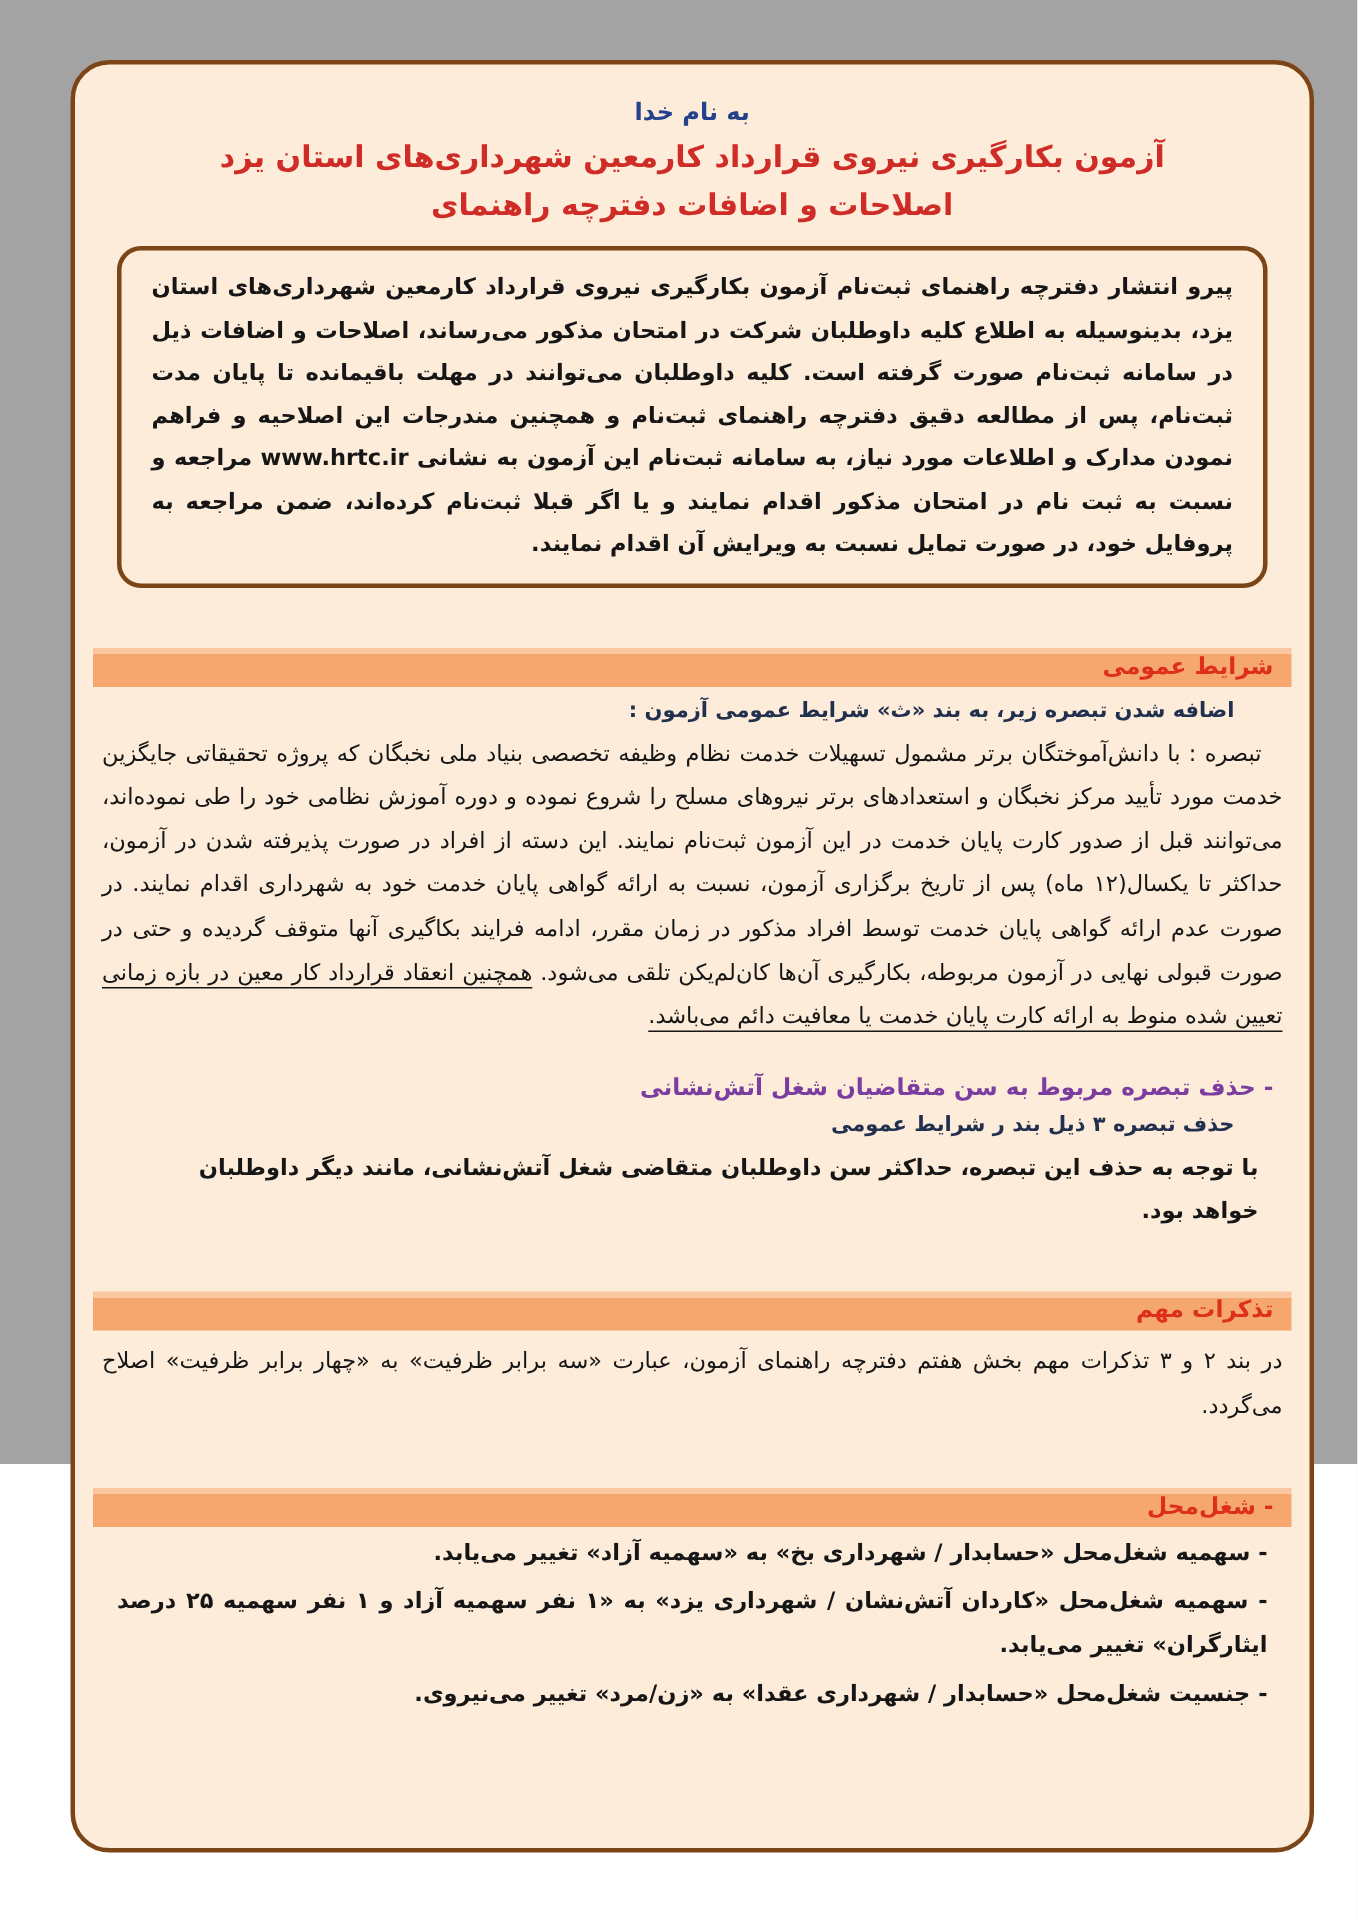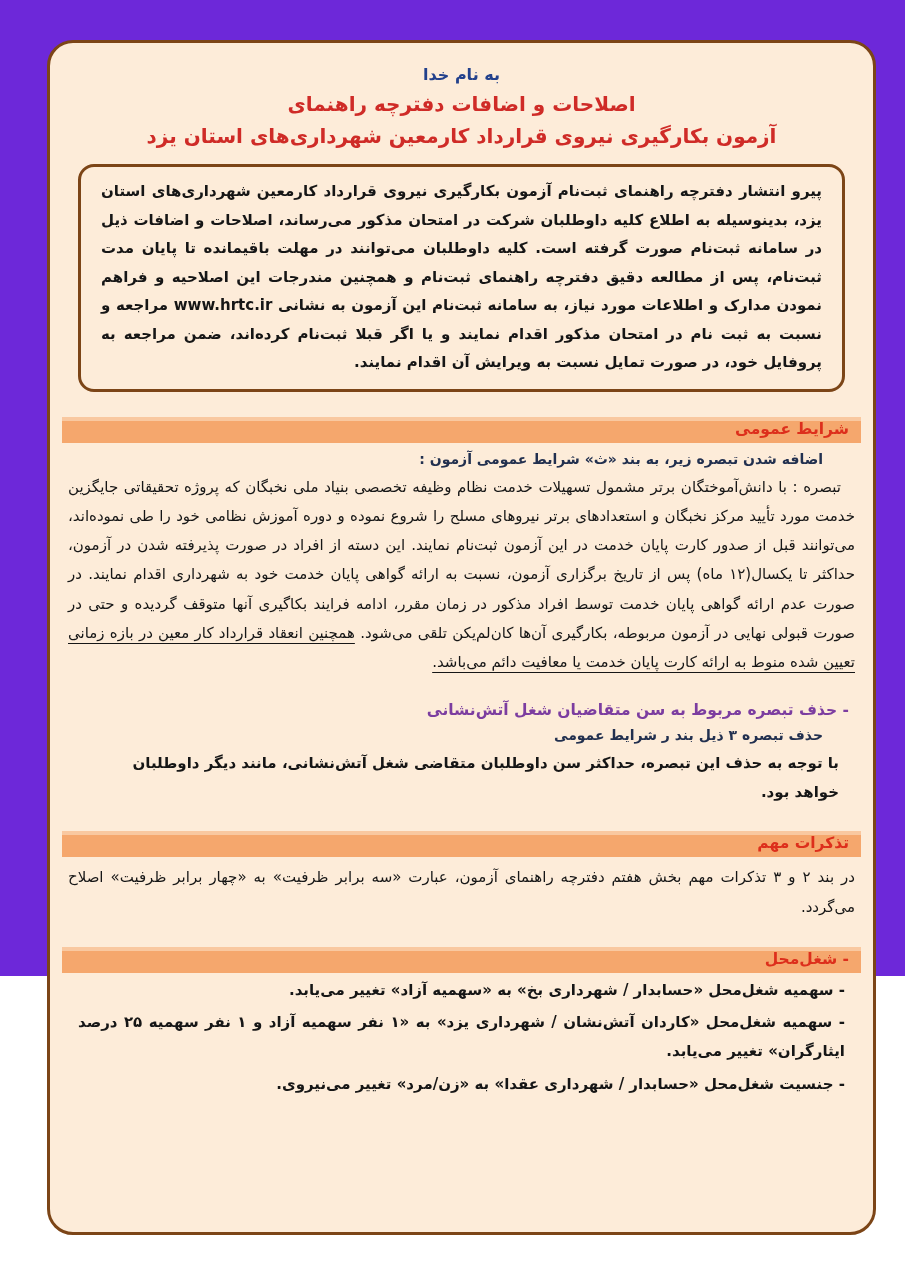--- a/index.html
+++ b/index.html
@@ -7,21 +7,21 @@
     padding: 0;
     background: #ffffff;
     width: 905px;
     height: 1280px;
     font-family: "DejaVu Sans", sans-serif;
   }
   .page {
     position: relative;
     width: 905px;
     height: 976px;
-    background: #6d28d9;
+    background: #a3a3a3;
   }
   .card {
     position: absolute;
     left: 47px;
     top: 40px;
     width: 829px;
     height: 1195px;
     box-sizing: border-box;
     background: #fdecd9;
     border: 3px solid #7c4517;
@@ -50,21 +50,21 @@
     border-radius: 16px;
     padding: 6px 16px 8px;
     font-size: 15px;
     font-weight: bold;
     color: #161616;
     text-align: justify;
     line-height: 1.9;
   }
   .notice-box p { margin: 4px; }
   .section-bar {
-    margin: 25px 2px 0;
+    margin: 40px 2px 0;
     background: linear-gradient(#f9c8a0 0%, #f9c8a0 16%, #f5a76d 16%);
     padding: 3px 12px 5px;
     color: #dd2f1c;
     font-weight: bold;
     font-size: 15.5px;
   }
   .subheading {
     margin: 12px 14px 0;
     color: #7c3da0;
     font-weight: bold;
@@ -107,22 +107,22 @@
   }
   .url { color: #161616; }
 </style>
 </head>
 <body>
 
 <div class="page">
   <div class="card">
 
     <div class="bismillah">به نام خدا</div>
+    <div class="title">آزمون بکارگیری نیروی قرارداد کارمعین شهرداری‌های استان یزد</div>
     <div class="title">اصلاحات و اضافات دفترچه راهنمای</div>
-    <div class="title">آزمون بکارگیری نیروی قرارداد کارمعین شهرداری‌های استان یزد</div>
 
     <div class="notice-box">
       <p><span>پیرو انتشار دفترچه راهنمای ثبت‌نام آزمون بکارگیری نیروی قرارداد کارمعین شهرداری‌های استان یزد، بدینوسیله به اطلاع کلیه داوطلبان شرکت در امتحان مذکور می‌رساند، اصلاحات و اضافات ذیل در سامانه ثبت‌نام صورت گرفته است. کلیه داوطلبان می‌توانند در مهلت باقیمانده تا پایان مدت ثبت‌نام، پس از مطالعه دقیق دفترچه راهنمای ثبت‌نام و همچنین مندرجات این اصلاحیه و فراهم نمودن مدارک و اطلاعات مورد نیاز، به سامانه ثبت‌نام این آزمون به نشانی </span><span class="url">www.hrtc.ir</span><span> مراجعه و نسبت به ثبت نام در امتحان مذکور اقدام نمایند و یا اگر قبلا ثبت‌نام کرده‌اند، ضمن مراجعه به پروفایل خود، در صورت تمایل نسبت به ویرایش آن اقدام نمایند.</span></p>
     </div>
 
     <div class="section-bar">
       <span>شرایط عمومی</span>
     </div>
 
     <div class="intro-line">اضافه شدن تبصره زیر، به بند «ث» شرایط عمومی آزمون :</div>

